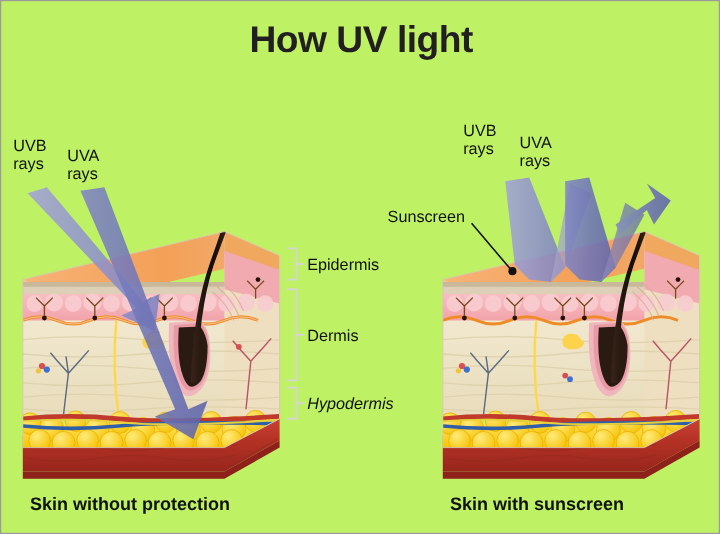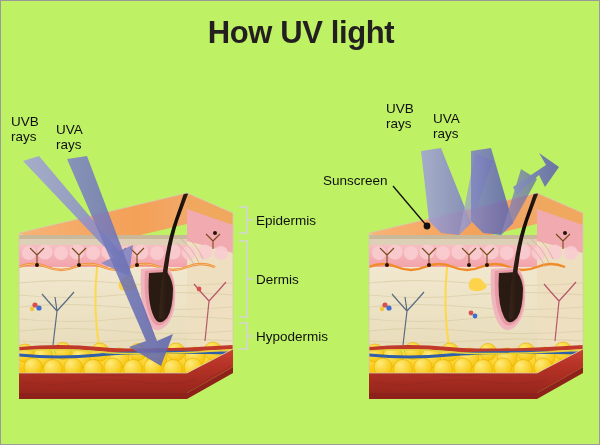--- a/index.html
+++ b/index.html
@@ -393,16 +393,18 @@
   </div>
   <div class="lbl" style="left:432px;top:110px;">
     <div>UVA</div>
     <div>rays</div>
   </div>
 
   <div class="lbl" style="left:322px;top:172px;text-align:center;">Sunscreen</div>
 
   <div class="lbl" style="left:255px;top:212px;">Epidermis</div>
   <div class="lbl" style="left:255px;top:271px;text-align:center;">Dermis</div>
-  <div class="lbl" style="left:255px;top:328px;">Hypodermis</div>
-
+  <div class="lbl" style="left:255px;top:328px;font-style:italic;">Hypodermis</div>
+
+  <div class="caption" style="left:24px;top:411px;">Skin without protection</div>
+  <div class="caption" style="left:374px;top:411px;">Skin with sunscreen</div>
 
 </div>
 
 </body></html>

